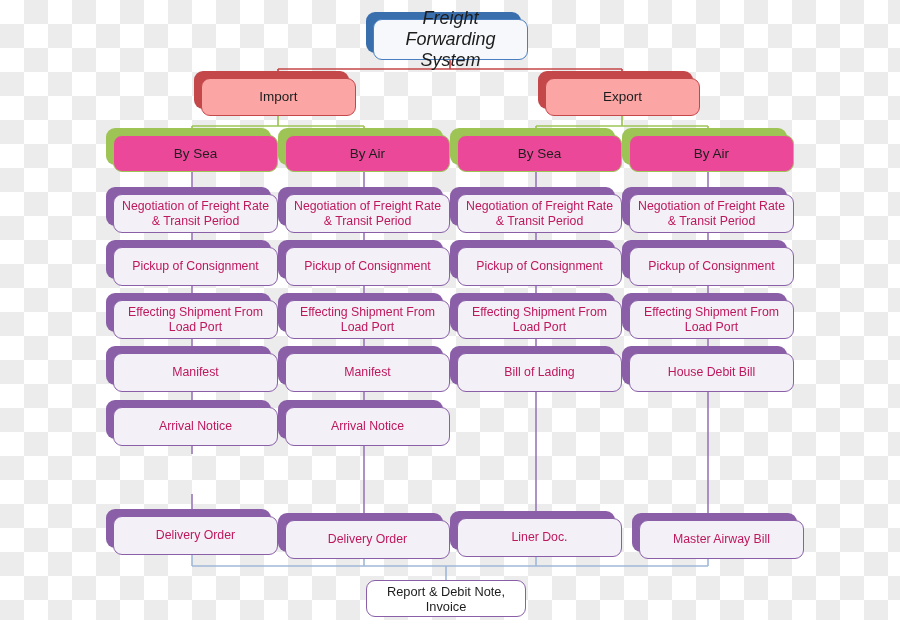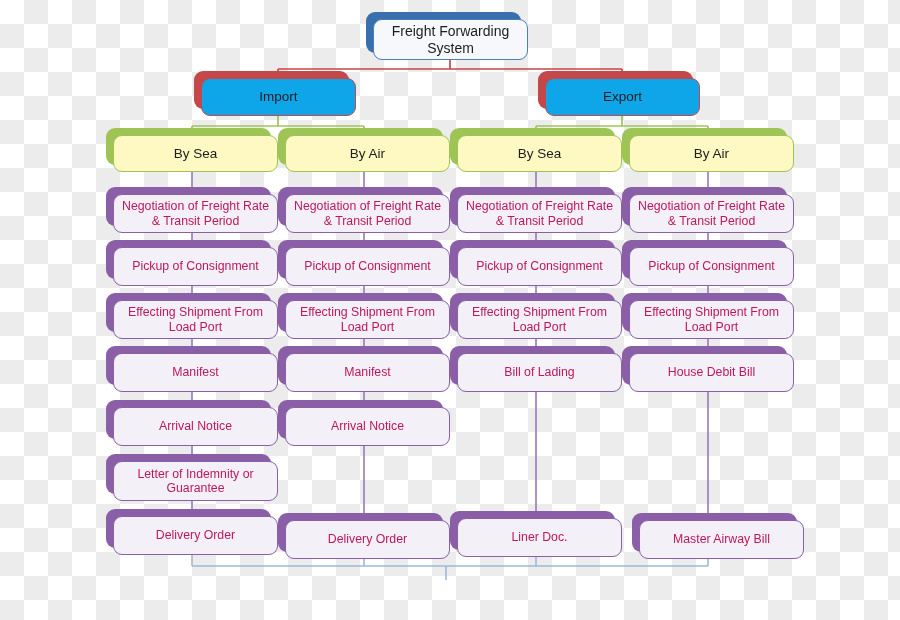--- a/index.html
+++ b/index.html
@@ -34,29 +34,29 @@
     border-radius:9px;
     box-sizing:border-box;
     display:flex;align-items:center;justify-content:center;
     text-align:center;
     line-height:1.18;
     padding:2px 7px;
   }
 
   
   .n-root .shadow{background:#3a6fae;}
-  .n-root .face{background:#f6f8fb;border:1.6px solid #4a7ebf;color:#1d1d1d;font-size:14px;}
+  .n-root .face{background:#f6f8fb;border:1.6px solid #4a7ebf;color:#1d1d1d;font-size:18px;font-style:italic;}
 
   
   .n-red .shadow{background:#c4474a;}
-  .n-red .face{background:#0ea5e9;border:1.6px solid #c4474a;color:#1d1d1d;font-size:13.5px;}
+  .n-red .face{background:#fca5a5;border:1.6px solid #c4474a;color:#1d1d1d;font-size:13.5px;}
 
   
   .n-green .shadow{background:#9ec456;}
-  .n-green .face{background:#fef9c3;border:1.6px solid #9ec456;color:#1d1d1d;font-size:13.5px;text-align:right;}
+  .n-green .face{background:#ec4899;border:1.6px solid #9ec456;color:#1d1d1d;font-size:13.5px;text-align:right;}
 
   
   .n-purple .shadow{background:#8a5fa8;}
   .n-purple .face{background:#f3f0f7;border:1.6px solid #8a5fa8;color:#be185d;font-size:12.3px;}
 
   
   .n-plain{position:absolute;box-sizing:border-box;}
   .n-plain .face{
     position:absolute;left:0;top:0;width:100%;height:100%;
     border-radius:9px;box-sizing:border-box;
@@ -168,24 +168,20 @@
     <div class="face">Effecting Shipment From Load Port</div>
   </div>
   <div class="node n-purple" style="left:106px;top:346px;width:165px;height:39px;">
     <div class="shadow"></div>
     <div class="face">Manifest</div>
   </div>
   <div class="node n-purple" style="left:106px;top:400px;width:165px;height:39px;">
     <div class="shadow"></div>
     <div class="face">Arrival Notice</div>
   </div>
-  <div class="node n-purple" style="left:106px;top:454px;width:165px;height:40px;">
-    <div class="shadow"></div>
-    <div class="face">Letter of Indemnity or Guarantee</div>
-  </div>
   <div class="node n-purple" style="left:106px;top:509px;width:165px;height:39px;">
     <div class="shadow"></div>
     <div class="face">Delivery Order</div>
   </div>
 
   <div class="node n-purple" style="left:278px;top:187px;width:165px;height:39px;">
     <div class="shadow"></div>
     <div class="face">Negotiation of Freight Rate &amp; Transit Period</div>
   </div>
   <div class="node n-purple" style="left:278px;top:240px;width:165px;height:39px;">
@@ -244,14 +240,17 @@
   </div>
   <div class="node n-purple" style="left:622px;top:346px;width:165px;height:39px;">
     <div class="shadow"></div>
     <div class="face">House Debit Bill</div>
   </div>
   <div class="node n-purple" style="left:622px;top:513px;width:165px;height:39px;margin-left:10px;">
     <div class="shadow"></div>
     <div class="face">Master Airway Bill</div>
   </div>
 
+  <div class="n-plain" style="left:366px;top:580px;width:160px;height:37px;">
+    <div class="face">Report &amp; Debit Note, Invoice</div>
+  </div>
 
 </div>
 
 </body></html>

